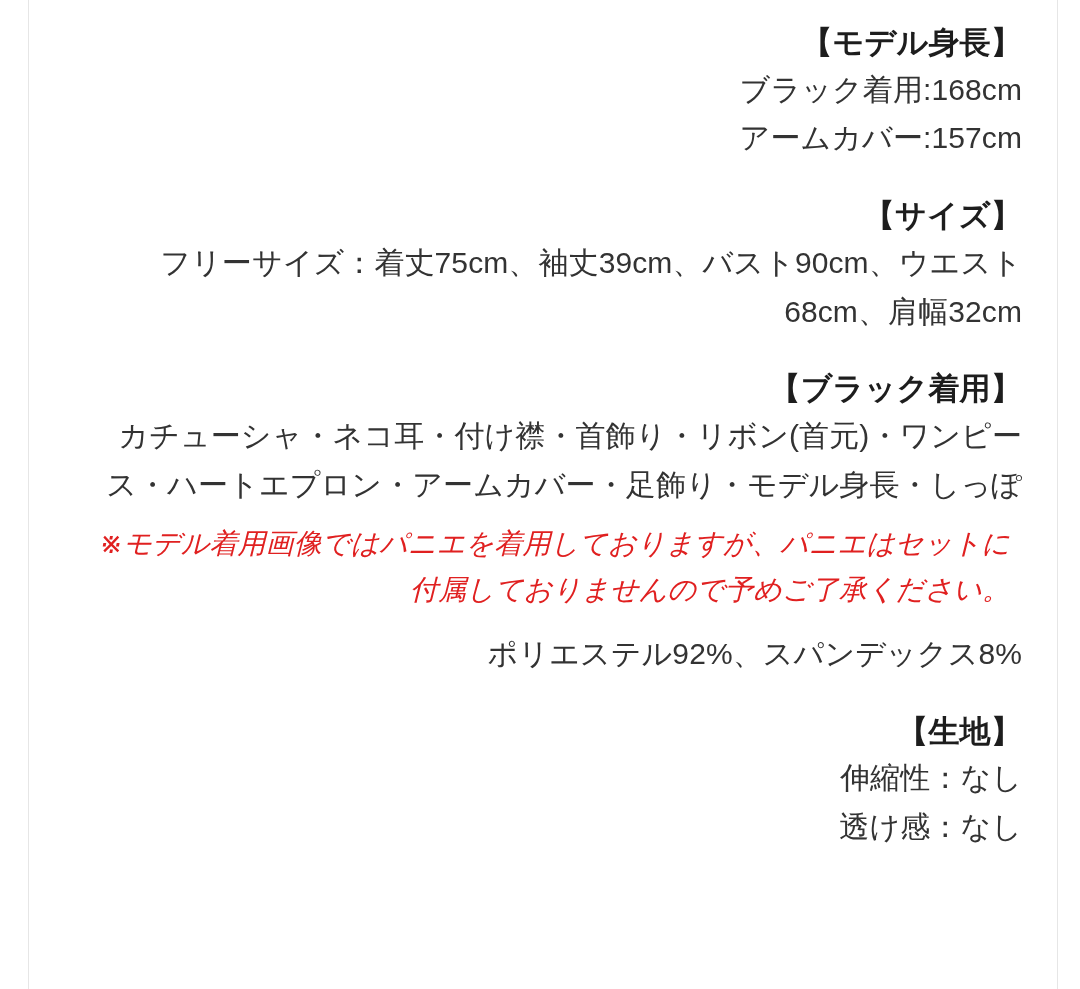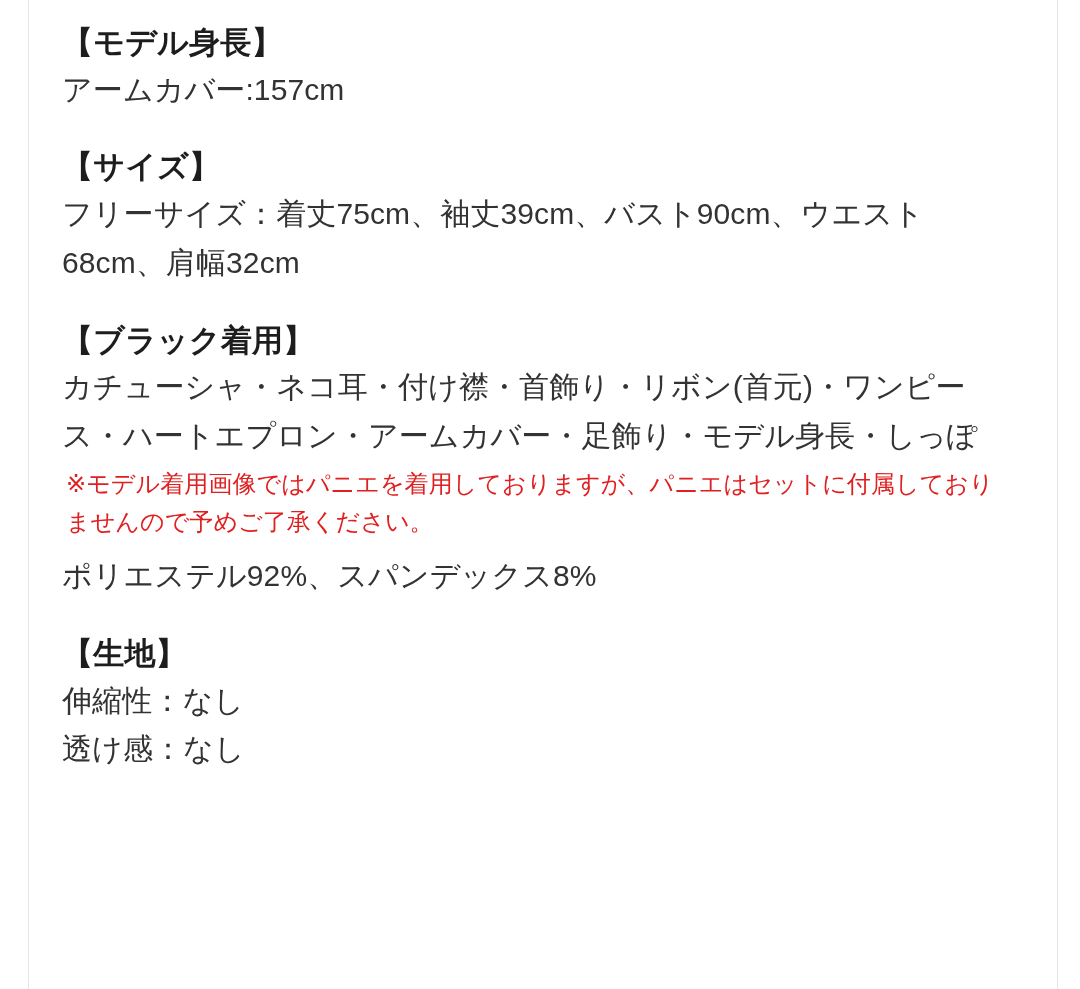--- a/index.html
+++ b/index.html
@@ -53,44 +53,47 @@
     letter-spacing: 0.2px;
   }
   .body-text {
     font-size: 30px;
     line-height: 1.62;
     color: #333333;
     margin: 0;
     letter-spacing: 0.1px;
   }
   .note-text {
-    font-size: 24px;
+    font-size: 28px;
     line-height: 1.62;
     color: #e02020;
-    margin: 4px;
+    margin: 12px;
     letter-spacing: 0.1px;
+    font-style: italic;
   }
   .block {
     margin-bottom: 0;
+    text-align: right;
   }
   .gap-large { height: 30px; }
   .gap-small { height: 6px; }
 </style>
 </head>
 <body>
 
 <div class="page">
 
   <div class="edge-rule-left"></div>
   <div class="edge-rule-right"></div>
 
   <div class="content">
 
     <div class="block">
       <p class="heading">【モデル身長】</p>
+      <p class="body-text">ブラック着用:168cm</p>
       <p class="body-text">アームカバー:157cm</p>
     </div>
 
     <div class="gap-large"></div>
 
     <div class="block">
       <p class="heading">【サイズ】</p>
       <p class="body-text">フリーサイズ：着丈75cm、袖丈39cm、バスト90cm、ウエスト68cm、肩幅32cm</p>
     </div>
 

